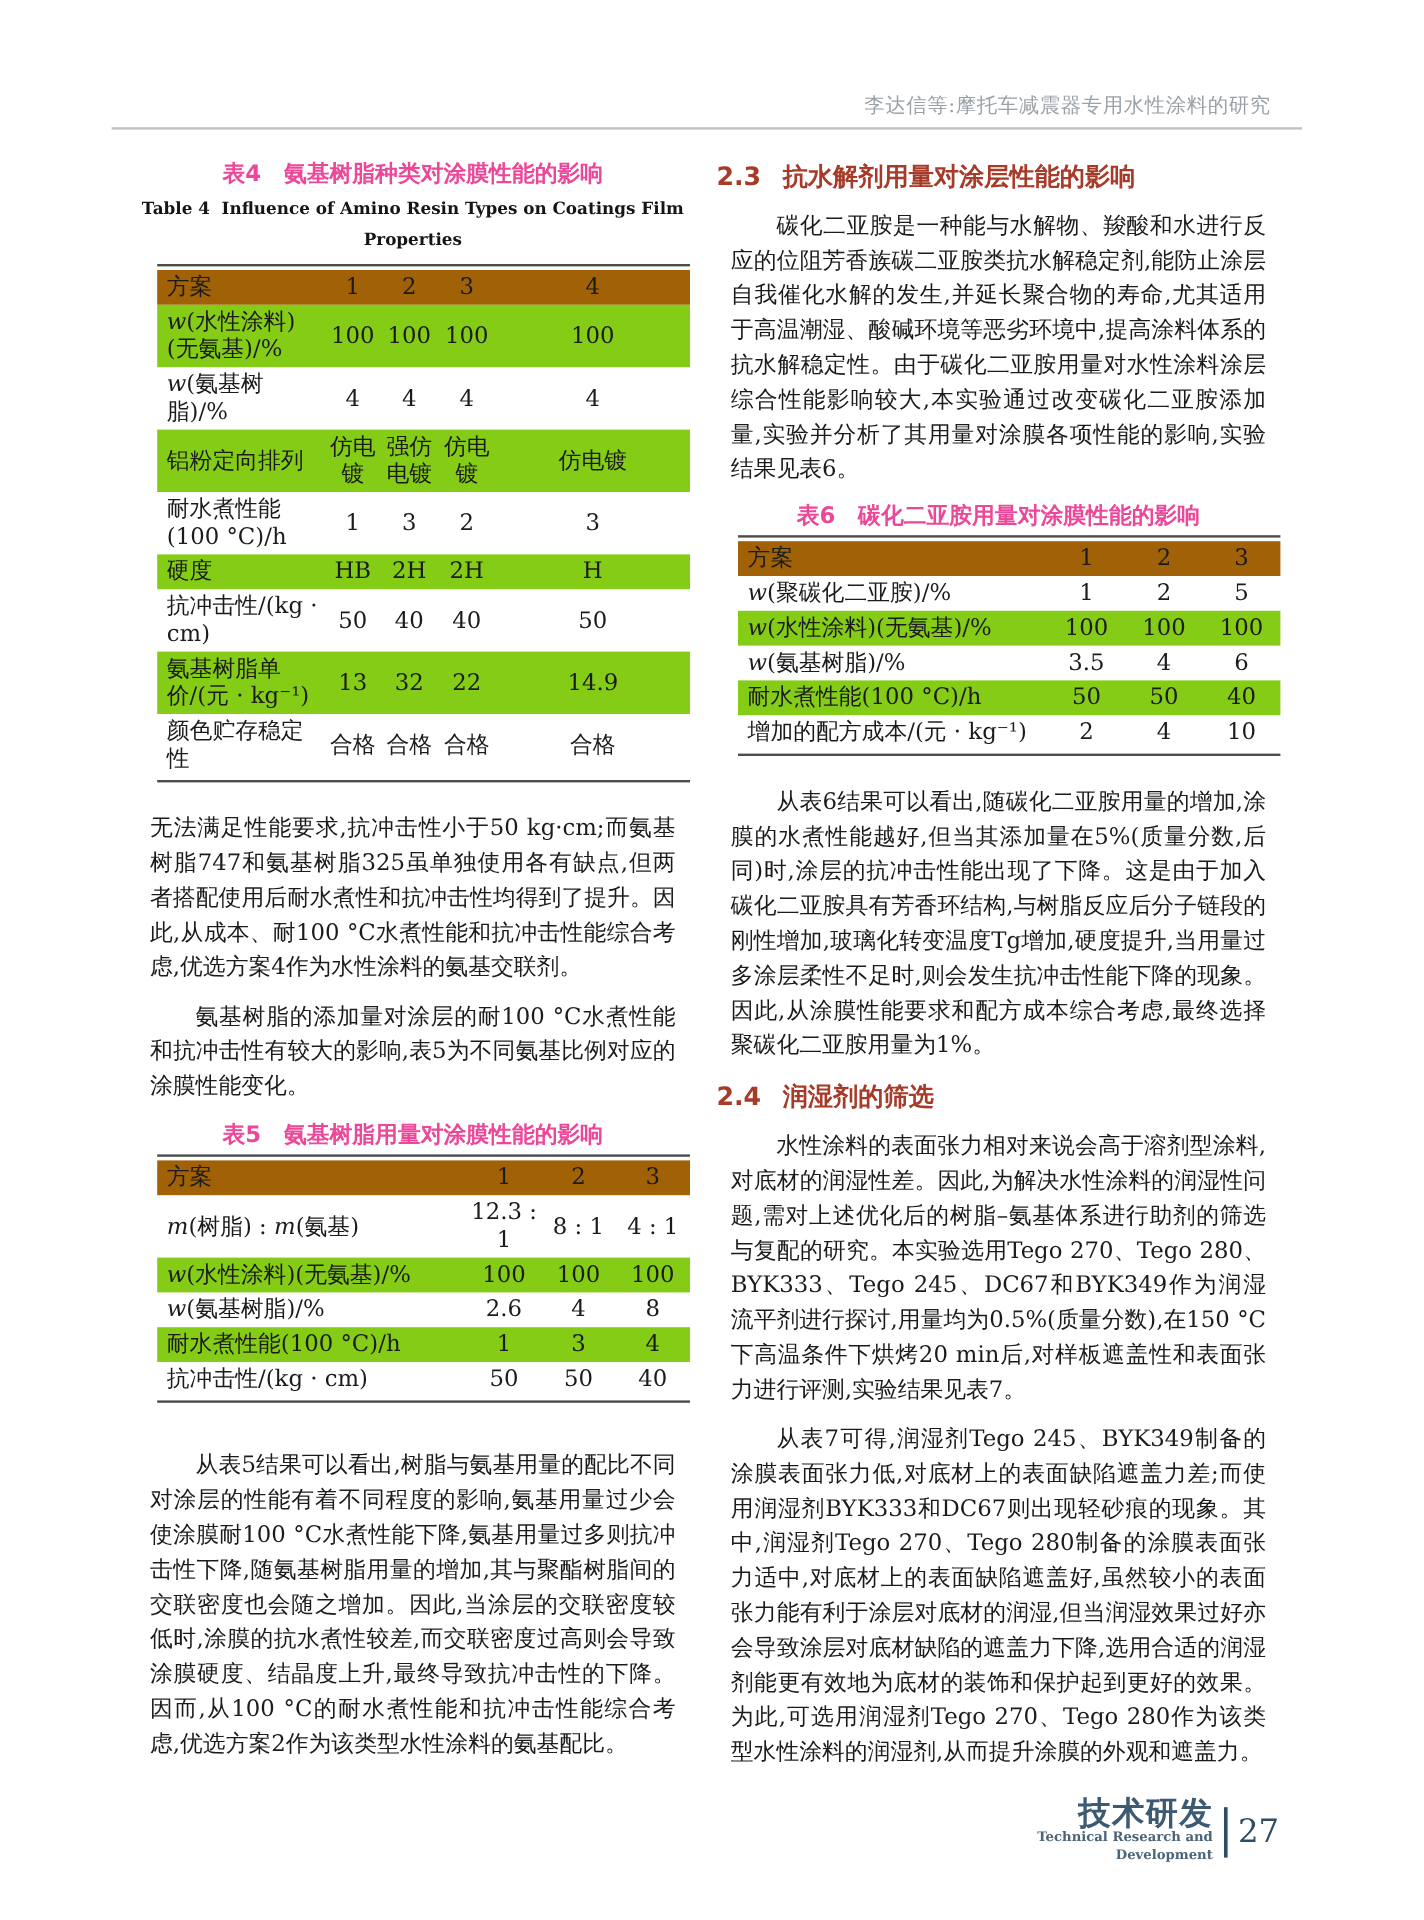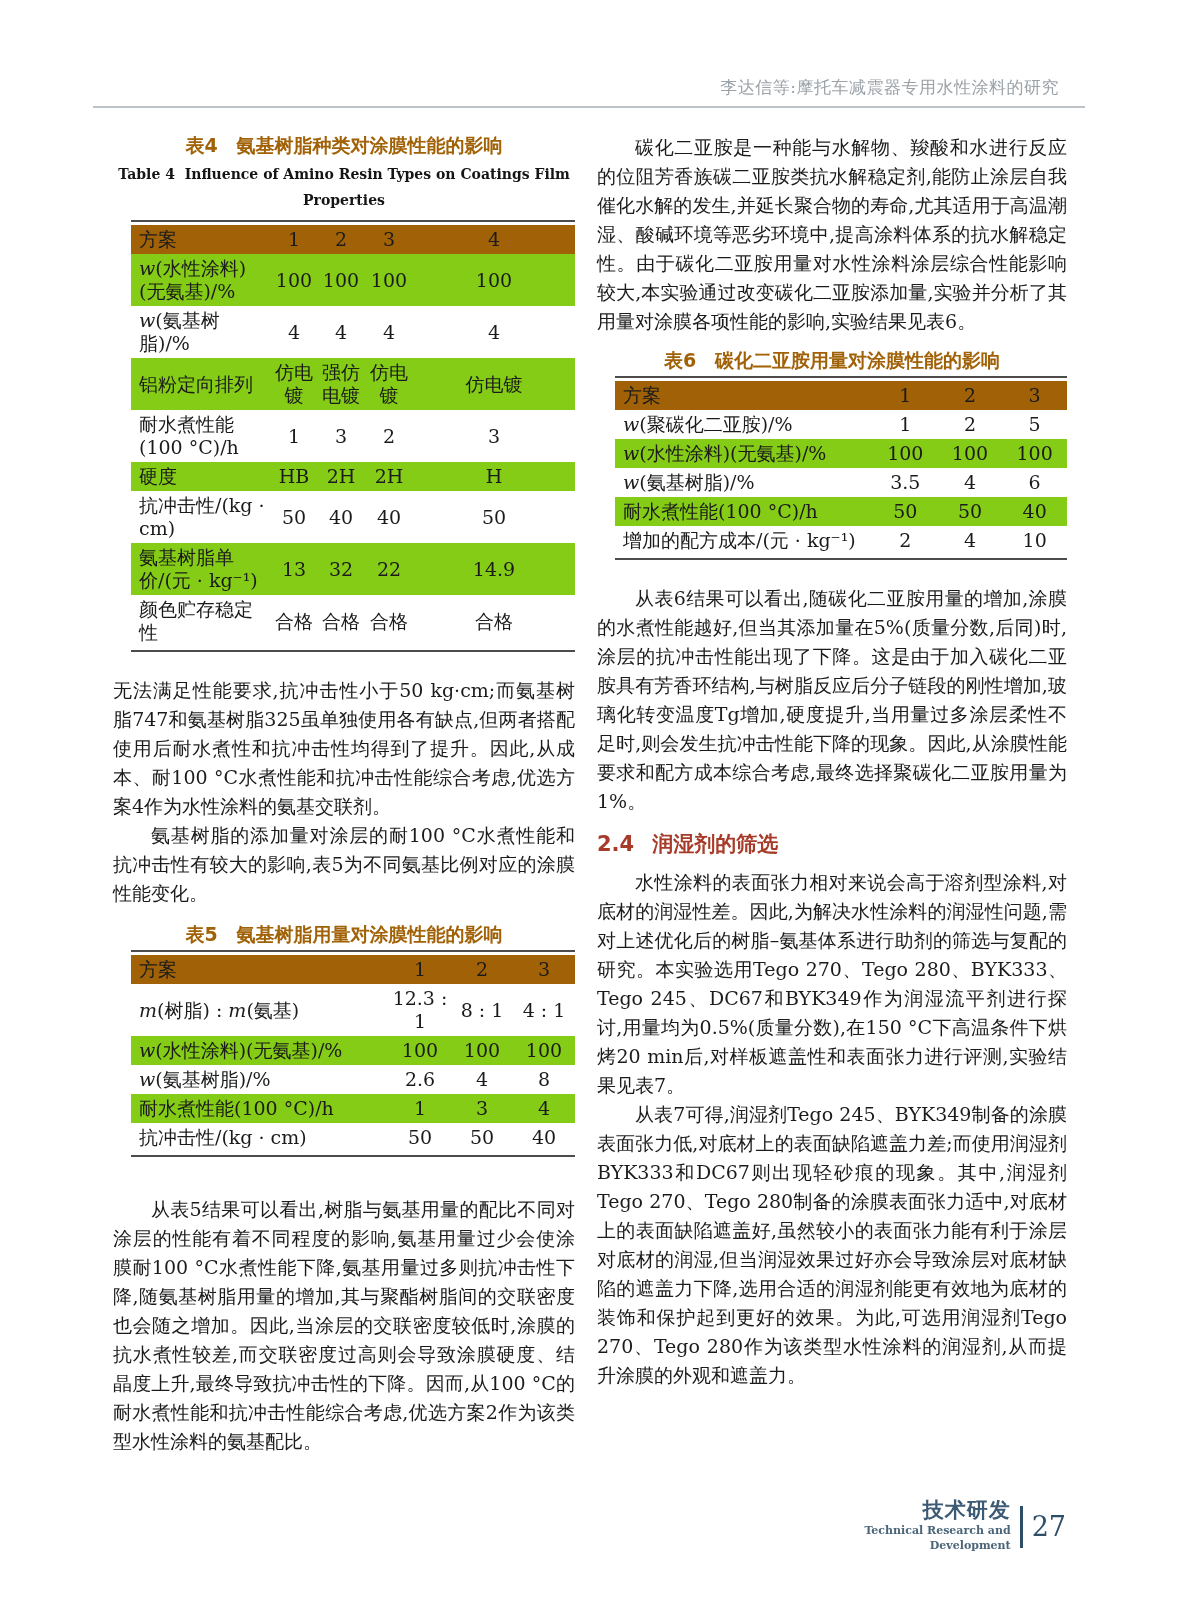--- a/index.html
+++ b/index.html
@@ -15,39 +15,39 @@
   }
   .head-rule{position:absolute;top:106px;left:93px;width:992px;height:2px;background:#bcc2c6;}
 
   
   .col{position:absolute;top:133px;}
   .col-left{left:113px;width:462px;}
   .col-right{left:597px;width:470px;}
 
   
   .para{
-    margin:0;font-size:19px;line-height:29px;text-align:justify;
+    margin:12px;font-size:19px;line-height:29px;text-align:justify;
     color:#1b1b1b;
   }
   .indent{text-indent:2em;}
   .mt24{margin-top:24px;}
   .mt40{margin-top:38px;}
 
   
   .sec{
     margin:0 0 9px 0;font-family:"DejaVu Sans","Liberation Sans",sans-serif;
     font-weight:bold;font-size:21px;line-height:29px;color:#a63b29;
   }
   .sec .secnum{margin-right:18px;}
   .sec.mt12{margin-top:14px;}
 
   
   .tcapcn{
     margin:0 0 3px 0;text-align:center;font-family:"DejaVu Sans","Liberation Sans",sans-serif;
-    font-weight:bold;font-size:19px;line-height:25px;color:#a16207;
+    font-weight:bold;font-size:19px;line-height:25px;color:#ec4899;
   }
   .tcapen{
     margin:0 0 7px 0;text-align:center;font-weight:bold;font-size:14px;line-height:26px;color:#151515;
   }
   .cap-mt14{margin-top:14px;}
   .cap-mt10{margin-top:12px;}
 
   
   .dtable{
     border-top:2px solid #4c4c4c;border-bottom:2px solid #4c4c4c;
@@ -62,22 +62,22 @@
   .dtable .thead{background:#a16207;}
   .dtable .shaded{background:#84cc16;}
   .tbl-indent{margin-left:18px;}
 
   
   .footer{
     position:absolute;left:856px;top:1500px;width:210px;display:flex;align-items:center;
   }
   .footer-labels{flex:1;text-align:right;margin-right:9px;}
   .footer-cn{
-    font-family:Liberation Mono, monospace;font-weight:bold;
-    font-size:21px;line-height:23px;color:#3d5a74;letter-spacing:1px;
+    font-family:Liberation Sans, sans-serif;font-weight:bold;
+    font-size:27px;line-height:23px;color:#3d5a74;letter-spacing:1px;
   }
   .footer-en{font-weight:bold;font-size:11px;line-height:15px;color:#4a6478;}
   .footer-bar{width:3px;height:42px;background:#2e4d66;}
   .footer-page{margin-left:9px;font-size:27px;color:#2e4d66;}
 
   i{font-style:italic;}
 </style>
 </head>
 <body>
 
@@ -197,20 +197,21 @@
           <div class="tcell tval">50</div>
           <div class="tcell tval">40</div>
         </div>
       </div>
 
     <p class="para indent mt40">从表5结果可以看出,树脂与氨基用量的配比不同对涂层的性能有着不同程度的影响,氨基用量过少会使涂膜耐100 °C水煮性能下降,氨基用量过多则抗冲击性下降,随氨基树脂用量的增加,其与聚酯树脂间的交联密度也会随之增加。因此,当涂层的交联密度较低时,涂膜的抗水煮性较差,而交联密度过高则会导致涂膜硬度、结晶度上升,最终导致抗冲击性的下降。因而,从100 °C的耐水煮性能和抗冲击性能综合考虑,优选方案2作为该类型水性涂料的氨基配比。</p>
   </div>
 
   <div class="col col-right">
 
+    <h2 class="sec"><span class="secnum">2.3</span><span class="sectitle">抗水解剂用量对涂层性能的影响</span></h2>
 
     <p class="para indent">碳化二亚胺是一种能与水解物、羧酸和水进行反应的位阻芳香族碳二亚胺类抗水解稳定剂,能防止涂层自我催化水解的发生,并延长聚合物的寿命,尤其适用于高温潮湿、酸碱环境等恶劣环境中,提高涂料体系的抗水解稳定性。由于碳化二亚胺用量对水性涂料涂层综合性能影响较大,本实验通过改变碳化二亚胺添加量,实验并分析了其用量对涂膜各项性能的影响,实验结果见表6。</p>
 
     <div class="tcapcn cap-mt10">表6　碳化二亚胺用量对涂膜性能的影响</div>
     <div class="dtable t56 tbl-indent">
         <div class="trow thead">
           <div class="tcell tlabel">方案</div>
           <div class="tcell tval">1</div>
           <div class="tcell tval">2</div>
           <div class="tcell tval">3</div>

